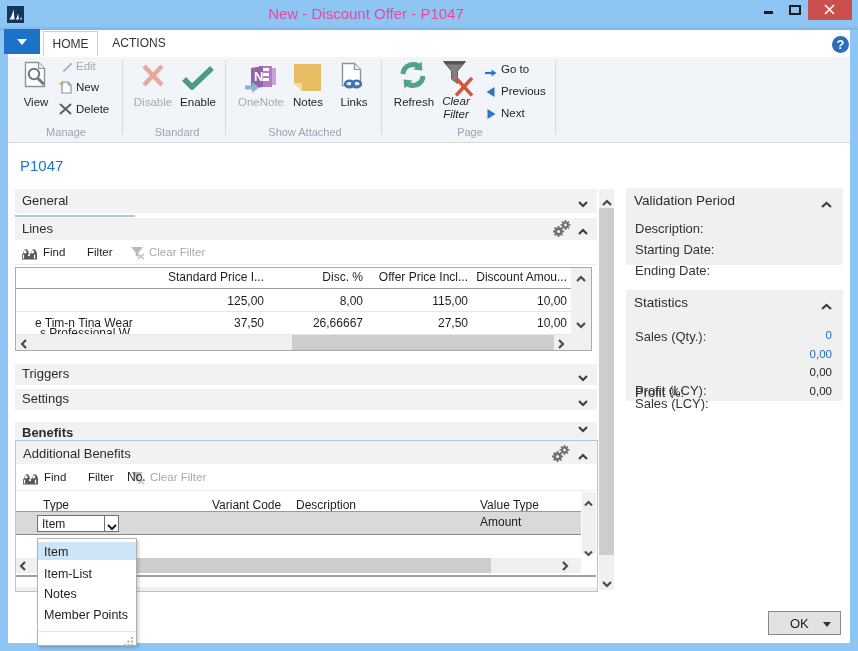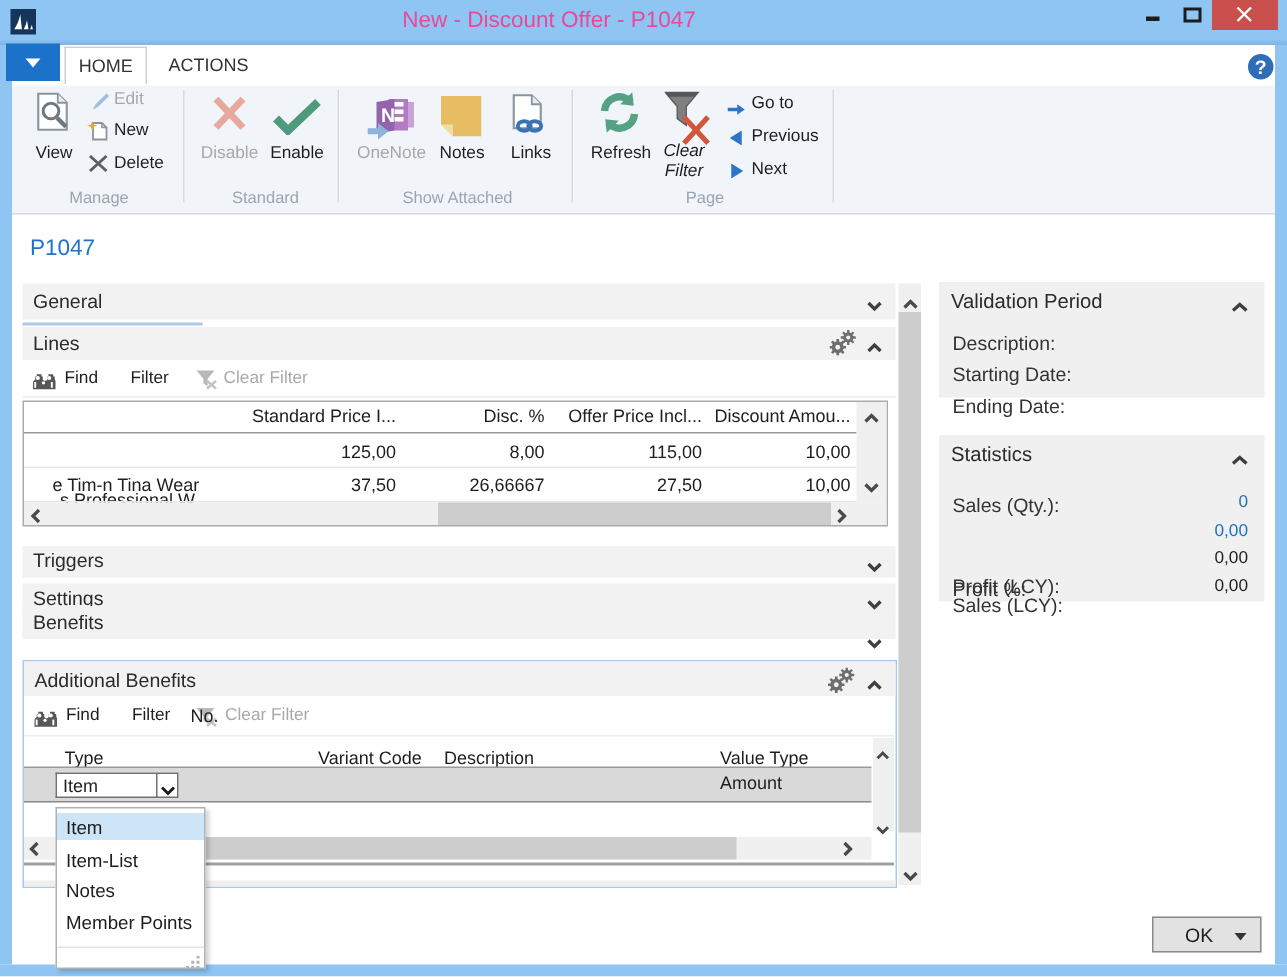--- a/index.html
+++ b/index.html
@@ -190,21 +190,21 @@
 <div class="abs" style="left:15px;top:215px;width:120px;height:2px;background:#aac9e8;"></div>
 <div class="abs ftab" style="top:218px;height:22px;">
     <span class="t" style="top:3px;">Lines</span>
   </div>
 <div class="abs ftab" style="top:364px;height:21px;">
     <span class="t" style="top:2px;">Triggers</span>
   </div>
 <div class="abs ftab" style="top:389px;height:21px;">
     <span class="t" style="top:2px;">Settings</span>
   </div>
-<div class="abs ftab" style="top:404px;height:22px;">
+<div class="abs ftab" style="top:422px;height:22px;font-weight:bold;">
     <span class="t" style="top:3px;">Benefits</span>
   </div>
 
 <div id="linestoolbar">
 <div class="abs" style="left:21px;top:246px;"><svg width="16" height="14">
         <path d="M1 13.5 v-5 l1.5 -1.5 v-2 h1 v-1.5 h3.2 v1.5 h0.8 v2 l0.8 0.8 h1.4 l0.8 -0.8 v-2 h0.8 v-1.5 h3.2 v1.5 h1 v2 l1.5 1.5 v5 Z" fill="#575757"></path>
         <circle cx="4.2" cy="6" r="1.4" fill="#fff"></circle>
         <circle cx="11.8" cy="6" r="1.4" fill="#fff"></circle>
         <rect x="1.8" y="8.7" width="1.3" height="3.8" fill="#fff"></rect>
         <rect x="12.9" y="8.7" width="1.3" height="3.8" fill="#fff"></rect>

